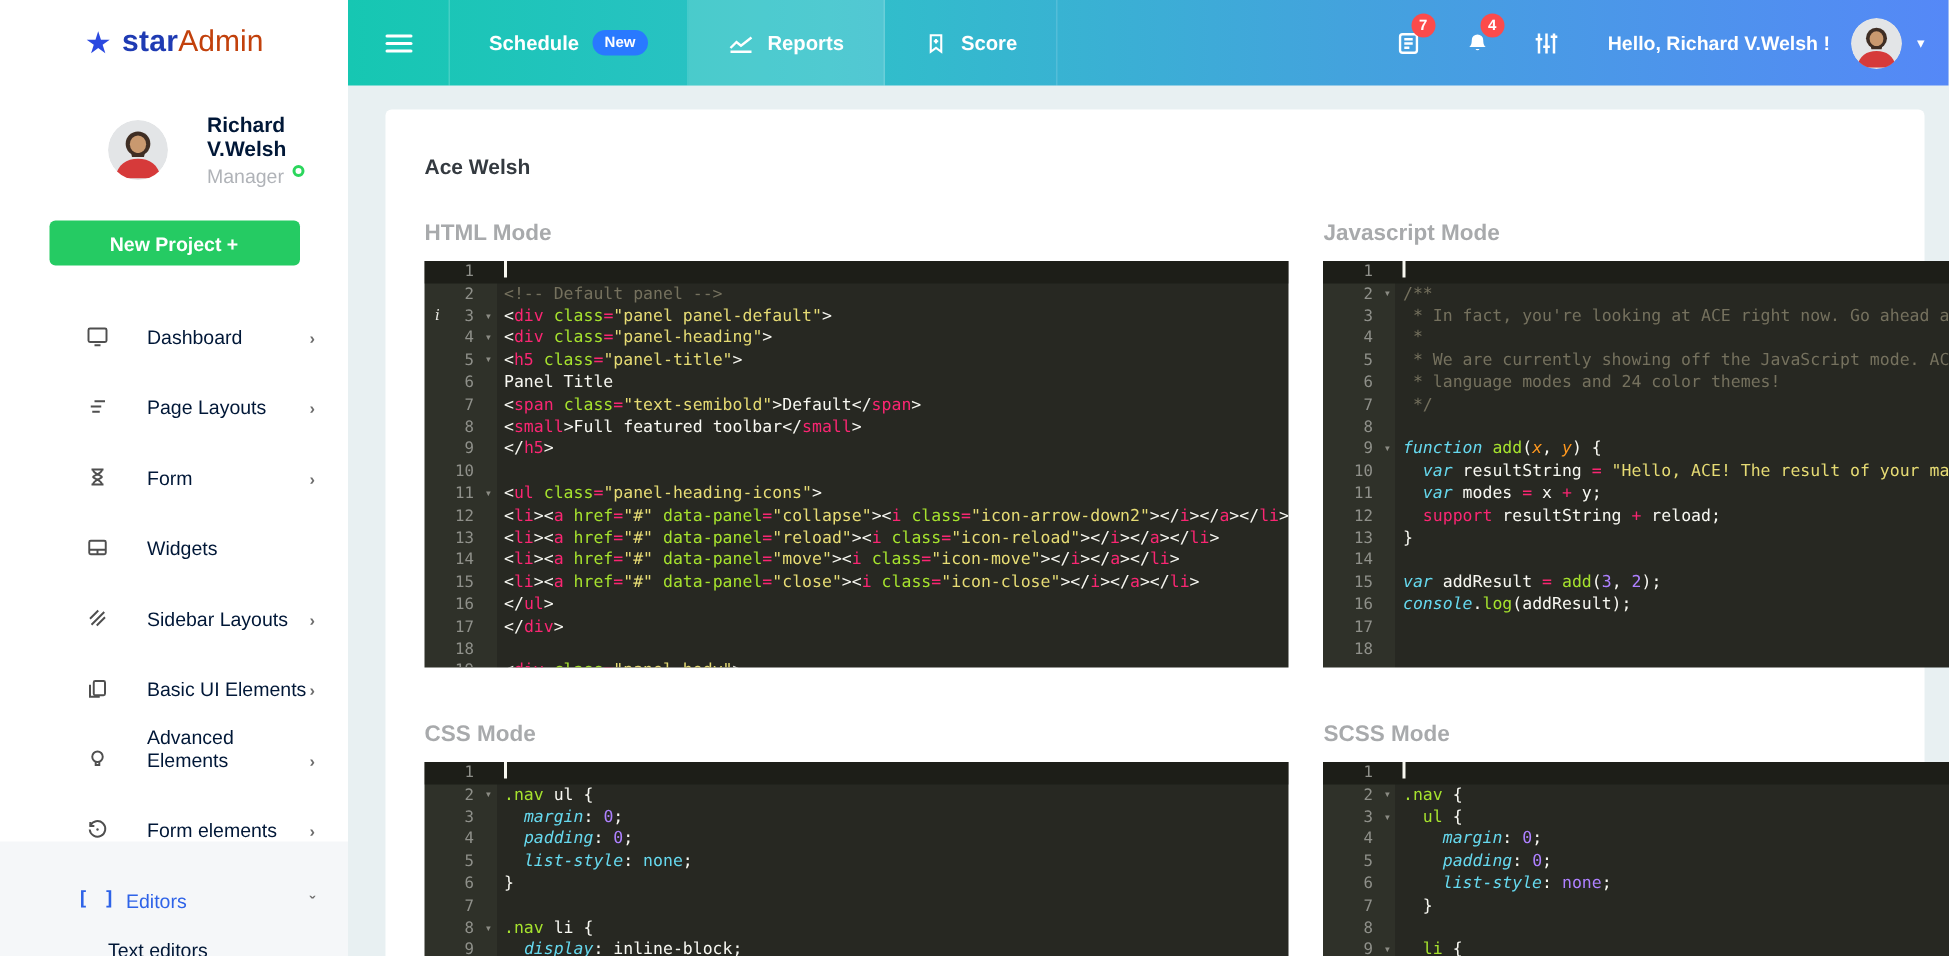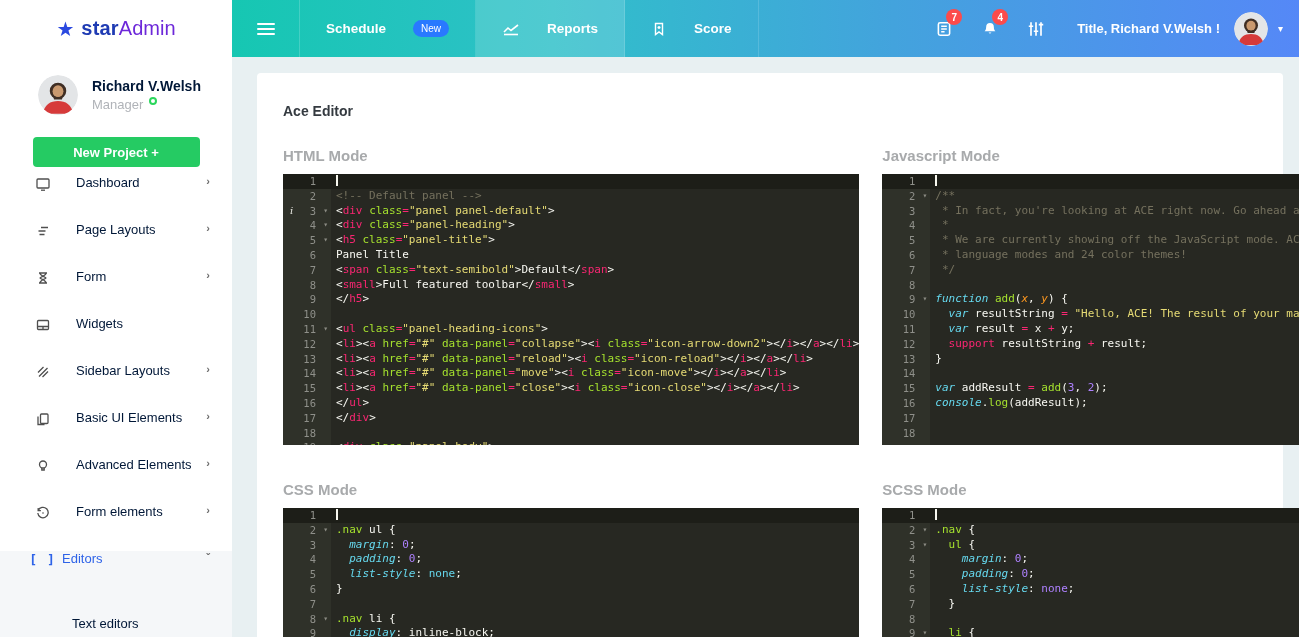--- a/index.html
+++ b/index.html
@@ -3,50 +3,50 @@
 <meta charset="utf-8">
 <style>
   * { margin:0; padding:0; box-sizing:border-box; }
   html,body { width:1299px; height:637px; overflow:hidden; font-family:"Liberation Sans", sans-serif; background:#e8f0f2; }
 
   
   .sidebar { position:absolute; left:0; top:0; width:232px; height:637px; background:#ffffff; z-index:5; }
   .brand { height:57px; display:flex; align-items:center; justify-content:center; gap:7px; }
   .brand .star { color:#2b49e0; font-size:20px; }
   .brand .b1 { color:#1f3bb3; font-weight:700; font-size:20px; letter-spacing:.2px; }
-  .brand .b2 { color:#6d28d9; font-weight:500; font-size:20px; }
-  .profile { display:flex; align-items:center; gap:14px; padding:18px 0 10px 38px; }
+  .brand .b2 { color:#c2410c; font-weight:500; font-size:20px; }
+  .profile { display:flex; align-items:center; gap:26px; padding:18px 0 10px 38px;margin-left:34px; }
   .avatar-sm { width:40px; height:40px; border-radius:50%; overflow:hidden; flex:none; }
   .pname { font-size:14px; font-weight:700; color:#001737; }
   .prole { font-size:13px; color:#b0b3b8; margin-top:3px; display:flex; align-items:flex-start; gap:6px; }
   .dot { width:8px; height:8px; border:2px solid #2bd65c; border-radius:50%; display:inline-block; }
   .newproj { display:block; margin:12px auto 6px auto; width:167px; height:30px; background:#25cb63; color:#fff; font-weight:700; font-size:13px; border:none; border-radius:4px; cursor:pointer; font-family:inherit; }
   .nav-list { margin-top:8px; }
-  .nav-item { height:47px; display:flex; align-items:flex-start; padding:0 22px 0 34px; cursor:pointer; }
+  .nav-item { height:47px; display:flex; align-items:flex-end; padding:0 22px 0 56px; cursor:pointer; }
   .nav-item .nicon { width:17px; height:17px; flex:none; display:flex; align-items:center; justify-content:center; color:#4f4f4f; }
   .nav-item .nlabel { font-size:13px; font-weight:500; color:#001737; margin-left:25px; flex:1; }
   .nav-item .chev { color:#6d6d6d; font-size:11px; font-weight:700; }
   .nav-item.active { background:#f5f7f9; }
   .nav-item.active .nlabel { color:#2e63e8;margin-left:11px; }
   .nav-item.active .nicon { color:#2e63e8; }
   .bracket-ico { font-family:"DejaVu Sans Mono", monospace; font-weight:700; font-size:13px; letter-spacing:1px; }
   .sub-area { background:#f5f7f9; padding:10px 0 40px 0; }
   .sub-item { padding:8px 0 8px 72px; font-size:13px; color:#001737; cursor:pointer; }
 
   
   .topbar { position:absolute; left:232px; top:0; right:0; height:57px;
             background:linear-gradient(90deg,#16c7b2 0%,#2fc0c9 30%,#43a3dd 62%,#5588f7 100%);
             display:flex; align-items:stretch; z-index:4; }
   .tb-seg { display:flex; align-items:center; justify-content:center; color:#fff; cursor:pointer; }
   .tb-burger { width:68px; border-right:1px solid rgba(255,255,255,.18); }
   .burger { width:18px; }
   .burger div { height:2px; background:#fff; margin:3px 0; border-radius:1px; }
-  .tb-item { padding:0 26px; gap:27px; font-size:13.5px; font-weight:600; border-right:1px solid rgba(255,255,255,.14); }
+  .tb-item { padding:0 26px; gap:9px; font-size:13.5px; font-weight:600; border-right:1px solid rgba(255,255,255,.14); }
   .tb-item.active { background:rgba(255,255,255,.16); }
-  .badge-new { background:#2979ff; color:#fff; font-size:10px; font-weight:400; padding:3px 8px; border-radius:9px; }
+  .badge-new { background:#2979ff; color:#fff; font-size:10px; font-weight:700; padding:3px 8px; border-radius:9px; }
   .tb-spacer { flex:1; }
   .tb-iconbtn { position:relative; width:46px; display:flex; align-items:center; justify-content:center; color:#fff; cursor:pointer; }
   .count-badge { position:absolute; top:9px; right:5px; min-width:16px; height:16px; border-radius:8px; background:#fc4b4b; color:#fff; font-size:10px; font-weight:700; display:flex; align-items:center; justify-content:center; padding:0 4px; }
   .tb-greet { color:#fff; font-size:13px; font-weight:600; margin:0 14px 0 18px; display:flex; align-items:center; }
   .avatar-nav { width:34px; height:34px; border-radius:50%; overflow:hidden; cursor:pointer; }
   .tb-chev { color:#fff; font-size:10px; margin:0 16px 0 10px; display:flex; align-items:center; cursor:pointer; }
 
   
   .content { position:absolute; left:232px; top:57px; right:0; bottom:0; background:#e8f0f2; }
   .card { background:#fff; margin:16px 16px 0 25px; min-height:600px; border-radius:4px; padding:30px 26px; }
@@ -249,38 +249,38 @@
     <span class="count-badge">4</span>
   </div>
   <div class="tb-iconbtn">
     <span>
       <svg class="ic" width="20" height="20" viewBox="0 0 18 18" fill="none" stroke="#fff" stroke-width="1.5">
           <path d="M4.5 3v12M9 3v12M13.5 3v12"></path>
           <path d="M2.5 6.5h4M7 11h4M11.5 5h4"></path>
         </svg>
     </span>
   </div>
-  <div class="tb-greet">Title, Richard V.Welsh !</div>
+  <div class="tb-greet">Hello, Richard V.Welsh !</div>
   <div style="display:flex;align-items:center;">
     <span class="avatar-nav">
       <svg class="ic" width="34" height="34" viewBox="0 0 34 34">
         <circle cx="17" cy="17" r="17" fill="#e3e5e7"></circle>
         <path d="M4 33c1.5-8 6.5-11 13-11s11.5 3 13 11z" fill="#d63a3a"></path>
         <circle cx="17" cy="13.5" r="7" fill="#3f2e24"></circle>
         <ellipse cx="17" cy="13.8" rx="4.6" ry="5" fill="#c9996f"></ellipse>
         <path d="M12.6 16.5c1 3 7.8 3 8.8 0l-1 4.4h-6.8z" fill="#3f2e24"></path>
       </svg>
     </span>
   </div>
   <div class="tb-chev">▾</div>
 </div>
 
 <div class="content">
   <div class="card">
-    <div class="page-title">Ace Editor</div>
+    <div class="page-title">Ace Welsh</div>
     <div class="ed-grid">
       <div class="ed-cell">
         <div class="ed-title">HTML Mode</div>
         <div class="ace">
             <div class="cl active"><span class="gut">1</span><span class="code"><span class="cursor"></span></span></div>
             <div class="cl"><span class="gut">2</span><span class="code"><span class="tk-c">&lt;!-- Default panel --&gt;</span></span></div>
             <div class="cl"><span class="gut"><span class="annot">i</span>3<span class="fold">▾</span></span><span class="code"><span class="tk-p">&lt;</span><span class="tk-t">div</span><span class="tk-p"> </span><span class="tk-a">class</span><span class="tk-e">=</span><span class="tk-s">"panel panel-default"</span><span class="tk-p">&gt;</span></span></div>
             <div class="cl"><span class="gut">4<span class="fold">▾</span></span><span class="code"><span class="tk-p">&lt;</span><span class="tk-t">div</span><span class="tk-p"> </span><span class="tk-a">class</span><span class="tk-e">=</span><span class="tk-s">"panel-heading"</span><span class="tk-p">&gt;</span></span></div>
             <div class="cl"><span class="gut">5<span class="fold">▾</span></span><span class="code"><span class="tk-p">&lt;</span><span class="tk-t">h5</span><span class="tk-p"> </span><span class="tk-a">class</span><span class="tk-e">=</span><span class="tk-s">"panel-title"</span><span class="tk-p">&gt;</span></span></div>
             <div class="cl"><span class="gut">6</span><span class="code"><span class="tk-p">Panel Title</span></span></div>
@@ -305,22 +305,22 @@
             <div class="cl active"><span class="gut">1</span><span class="code"><span class="cursor"></span></span></div>
             <div class="cl"><span class="gut">2<span class="fold">▾</span></span><span class="code"><span class="tk-c">/**</span></span></div>
             <div class="cl"><span class="gut">3</span><span class="code"><span class="tk-c"> * In fact, you're looking at ACE right now. Go ahead and play with it!</span></span></div>
             <div class="cl"><span class="gut">4</span><span class="code"><span class="tk-c"> *</span></span></div>
             <div class="cl"><span class="gut">5</span><span class="code"><span class="tk-c"> * We are currently showing off the JavaScript mode. ACE has support for 45</span></span></div>
             <div class="cl"><span class="gut">6</span><span class="code"><span class="tk-c"> * language modes and 24 color themes!</span></span></div>
             <div class="cl"><span class="gut">7</span><span class="code"><span class="tk-c"> */</span></span></div>
             <div class="cl"><span class="gut">8</span><span class="code"></span></div>
             <div class="cl"><span class="gut">9<span class="fold">▾</span></span><span class="code"><span class="tk-k">function</span><span class="tk-p"> </span><span class="tk-f">add</span><span class="tk-p">(</span><span class="tk-o">x</span><span class="tk-p">, </span><span class="tk-o">y</span><span class="tk-p">) {</span></span></div>
             <div class="cl"><span class="gut">10</span><span class="code"><span class="tk-p">  </span><span class="tk-k">var</span><span class="tk-p"> resultString </span><span class="tk-e">=</span><span class="tk-p"> </span><span class="tk-s">"Hello, ACE! The result of your math is: "</span></span></div>
-            <div class="cl"><span class="gut">11</span><span class="code"><span class="tk-p">  </span><span class="tk-k">var</span><span class="tk-p"> result </span><span class="tk-e">=</span><span class="tk-p"> x </span><span class="tk-e">+</span><span class="tk-p"> y;</span></span></div>
-            <div class="cl"><span class="gut">12</span><span class="code"><span class="tk-p">  </span><span class="tk-e">support</span><span class="tk-p"> resultString </span><span class="tk-e">+</span><span class="tk-p"> result;</span></span></div>
+            <div class="cl"><span class="gut">11</span><span class="code"><span class="tk-p">  </span><span class="tk-k">var</span><span class="tk-p"> modes </span><span class="tk-e">=</span><span class="tk-p"> x </span><span class="tk-e">+</span><span class="tk-p"> y;</span></span></div>
+            <div class="cl"><span class="gut">12</span><span class="code"><span class="tk-p">  </span><span class="tk-e">support</span><span class="tk-p"> resultString </span><span class="tk-e">+</span><span class="tk-p"> reload;</span></span></div>
             <div class="cl"><span class="gut">13</span><span class="code"><span class="tk-p">}</span></span></div>
             <div class="cl"><span class="gut">14</span><span class="code"></span></div>
             <div class="cl"><span class="gut">15</span><span class="code"><span class="tk-k">var</span><span class="tk-p"> addResult </span><span class="tk-e">=</span><span class="tk-p"> </span><span class="tk-f">add</span><span class="tk-p">(</span><span class="tk-n">3</span><span class="tk-p">, </span><span class="tk-n">2</span><span class="tk-p">);</span></span></div>
             <div class="cl"><span class="gut">16</span><span class="code"><span class="tk-k">console</span><span class="tk-p">.</span><span class="tk-f">log</span><span class="tk-p">(addResult);</span></span></div>
             <div class="cl"><span class="gut">17</span><span class="code"></span></div>
             <div class="cl"><span class="gut">18</span><span class="code"></span></div>
           </div>
       </div>
       <div class="ed-cell row2">
         <div class="ed-title">CSS Mode</div>

